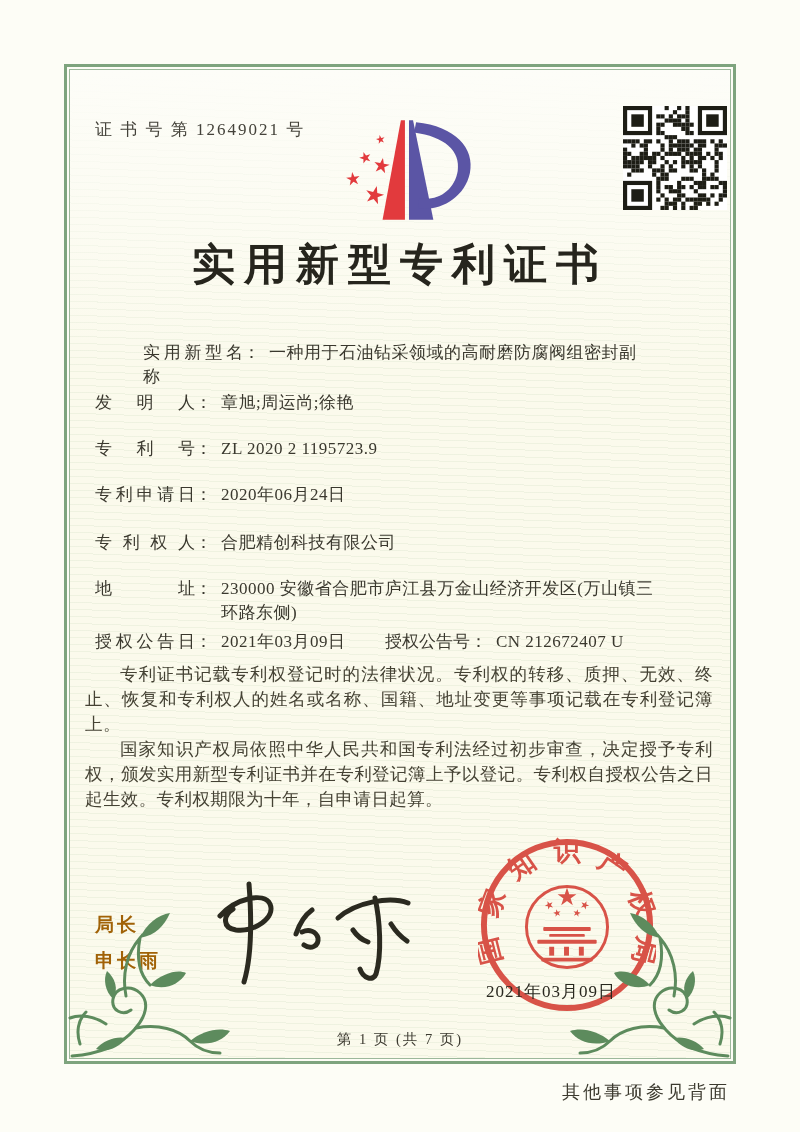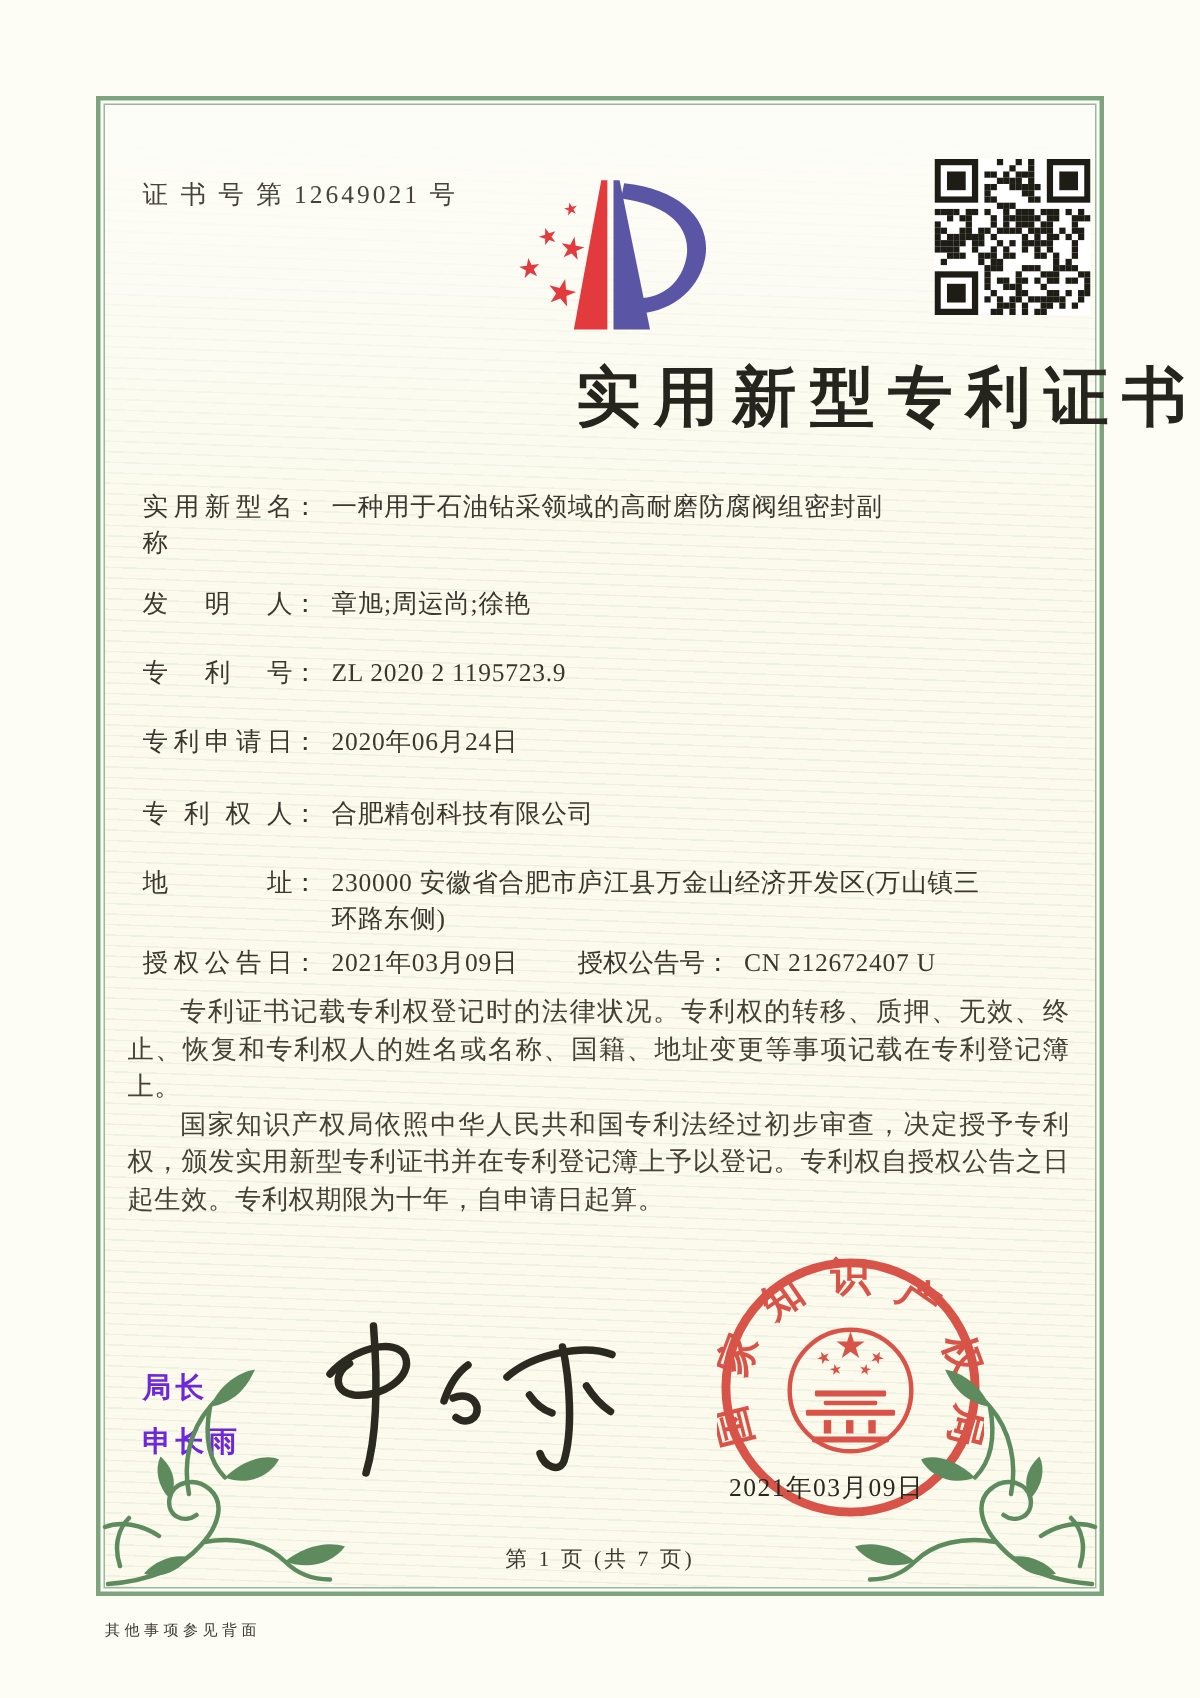--- a/index.html
+++ b/index.html
@@ -15,46 +15,46 @@
       #fbfaec;}
   .paper-top-fade{position:absolute;left:70px;top:70px;width:660px;height:300px;background:linear-gradient(#fdfdf8,rgba(253,253,248,0));}
 
   .abs{position:absolute;}
 
   .cert-no{left:95px;top:118px;font-size:17px;letter-spacing:2px;color:#44423a;}
 
   .logo{left:338px;top:106px;width:144px;height:132px;}
   .qr{left:623px;top:106px;width:104px;height:104px;background:#fff;}
 
-  .title{left:0;top:236px;width:800px;text-align:right;font-size:43px;font-weight:600;
+  .title{left:0;top:236px;width:800px;text-align:center;font-size:43px;font-weight:600;
     letter-spacing:9px;color:#26251d;}
   .frow{position:absolute;left:95px;width:620px;font-size:17px;line-height:24px;color:#3a382e;}
   .flabel{display:inline-block;width:100px;text-align:justify;text-align-last:justify;vertical-align:top;}
   .fcolon{display:inline-block;vertical-align:top;}
   .fvalue{display:inline-block;margin-left:9px;vertical-align:top;letter-spacing:0.5px;}
   .fvalue.wrap{width:440px;}
   .grant-col2{position:absolute;left:290px;top:0;white-space:nowrap;}
 
   .bodytext{left:85px;width:628px;font-size:17.5px;line-height:25px;text-align:justify;
     color:#454234;letter-spacing:0.4px;}
   .bodytext p{margin:0;text-indent:2em;}
 
   .director{left:95px;font-size:19px;font-family:"Liberation Sans","DejaVu Sans",sans-serif;
-    font-weight:600;letter-spacing:3px;color:#6d28d9;}
+    font-weight:600;letter-spacing:3px;color:#a16207;}
   .sign-svg{left:192px;top:872px;width:236px;height:118px;}
 
   .seal{left:478px;top:836px;width:178px;height:178px;opacity:0.92;}
   .seal-date{left:486px;top:980px;font-size:17px;letter-spacing:1px;color:#29281f;white-space:nowrap;}
 
   .flourish{width:200px;height:150px;}
   .flourish-left{left:66px;top:912px;}
   .flourish-right{left:534px;top:912px;transform:scaleX(-1);}
 
   .page-num{left:70px;top:1030px;width:660px;text-align:center;font-size:14.5px;letter-spacing:2px;color:#3c3a30;}
-  .back-note{left:70px;top:1080px;width:660px;text-align:left;font-size:10px;letter-spacing:3px;color:#3c3a2f;}
+  .back-note{left:70px;top:1080px;width:660px;text-align:right;font-size:18px;letter-spacing:3px;color:#3c3a2f;}
 </style>
 </head>
 <body>
 
 <div class="page">
 
   <div class="paper"></div>
   <div class="paper-top-fade"></div>
   <div class="frame">
     <div class="frame-inner"></div>
@@ -299,21 +299,21 @@
       <rect x="36" y="96" width="4" height="4" fill="#1d1d15"></rect>
       <rect x="40" y="96" width="4" height="4" fill="#1d1d15"></rect>
       <rect x="48" y="96" width="4" height="4" fill="#1d1d15"></rect>
       <rect x="56" y="96" width="4" height="4" fill="#1d1d15"></rect>
       <rect x="64" y="96" width="4" height="4" fill="#1d1d15"></rect>
       <rect x="68" y="96" width="4" height="4" fill="#1d1d15"></rect>
     </svg>
 
   <div class="abs title">实用新型专利证书</div>
 
-  <div class="frow" style="top:326px;">
+  <div class="frow" style="top:341px;margin-left:48px;">
     <span class="flabel">实用新型名称</span><span class="fcolon">：</span><span class="fvalue wrap">一种用于石油钻采领域的高耐磨防腐阀组密封副</span>
   </div>
   <div class="frow" style="top:391px;">
     <span class="flabel">发明人</span><span class="fcolon">：</span><span class="fvalue">章旭;周运尚;徐艳</span>
   </div>
   <div class="frow" style="top:437px;">
     <span class="flabel">专利号</span><span class="fcolon">：</span><span class="fvalue">ZL 2020 2 1195723.9</span>
   </div>
   <div class="frow" style="top:483px;">
     <span class="flabel">专利申请日</span><span class="fcolon">：</span><span class="fvalue">2020年06月24日</span>

